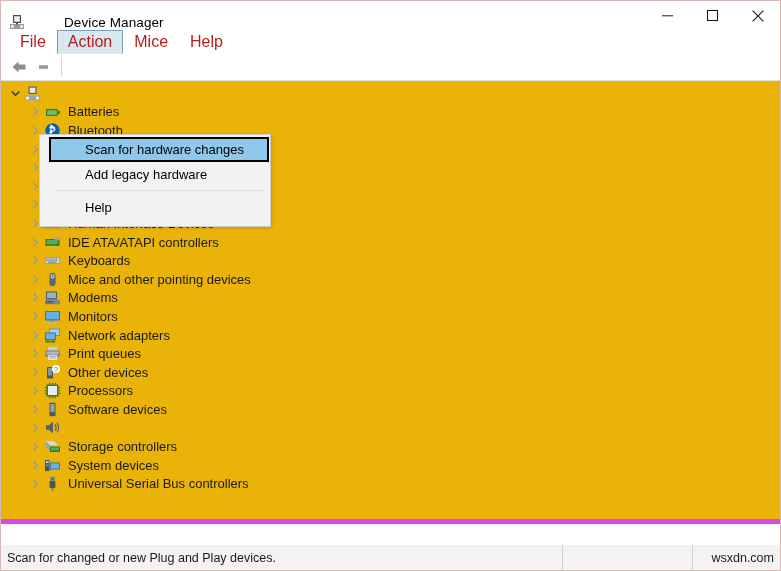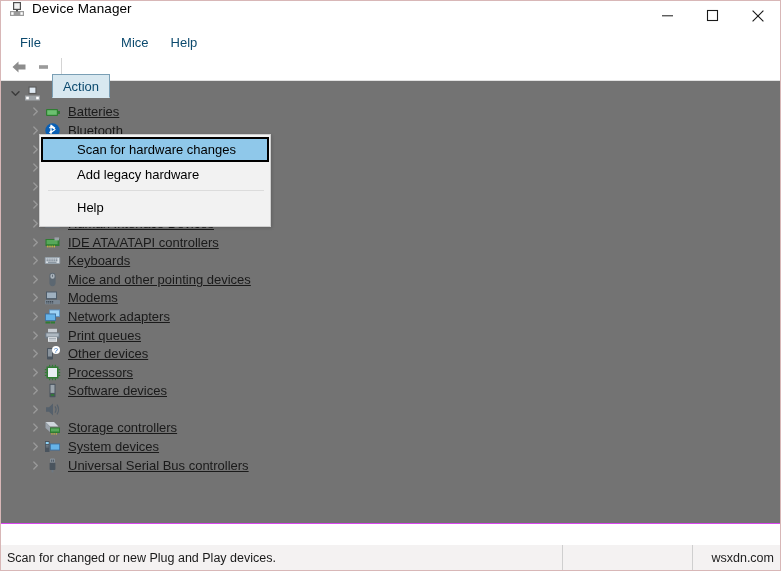--- a/index.html
+++ b/index.html
@@ -26,22 +26,23 @@
     display: flex;
     flex-direction: column;
   }
 
   
   #titlebar {
     height: 29px;
     min-height: 29px;
     background: #ffffff;
     display: flex;
-    align-items: flex-start;
+    align-items: flex-end;
     position: relative;
+    gap: 32px;
   }
   #title-icon {
     width: 16px; height: 16px;
     margin-left: 8px; margin-right: 7px;
     position: relative;
     flex: none;
   }
   #title-text {
     font-size: 13.5px;
     color: #000000;
@@ -67,31 +68,30 @@
     background: #ffffff;
     display: flex;
     align-items: stretch;
     padding-left: 8px;
     position: relative;
     z-index: 5;
   }
   .menu-item {
     padding: 0 11px;
     display: flex; align-items: center;
-    font-size: 13px;
-    color: #0c4a6e;
+    font-size: 16px;
+    color: #b91c1c;
     height: 24px;
     line-height: 1;
   }
   .menu-item.open {
     background: #d8e8f0;
     border: 1px solid #7a9fb5;
     border-bottom: 1px solid #d8e8f0;
     padding: 0 10px;
-    margin-top: 44px;
   }
 
   
   #toolbar {
     height: 27px;
     min-height: 27px;
     background: #ffffff;
     border-bottom: 1px solid #e2e2e2;
     display: flex;
     align-items: center;
@@ -105,25 +105,24 @@
   }
   .tb-sep {
     width: 1px; height: 18px;
     background: #d4d4d4;
     margin: 0 3px;
   }
 
   
   #tree-pane {
     flex: 1;
-    background: #737373;
+    background: #eab308;
     position: relative;
     overflow: hidden;
-    border-bottom: 1px solid #d946ef;
-    text-decoration: underline;
+    border-bottom: 5px solid #d946ef;
   }
   #tree {
     padding-top: 3px;
   }
   .row {
     height: 18.6px;
     display: flex;
     align-items: center;
     font-size: 13px;
     color: #1a1a1a;
@@ -149,21 +148,21 @@
 
   
   #dropdown {
     position: absolute;
     left: 38px; top: 53px;
     width: 232px;
     background: #f2f2f2;
     border: 1px solid #cfcfcf;
     box-shadow: 1px 1px 3px rgba(0,0,0,0.16);
     z-index: 50;
-    padding: 2px 0 2px 0;
+    padding: 2px 0 2px 8px;
   }
   .dd-item {
     height: 24px;
     display: flex;
     align-items: center;
     padding-left: 37px;
     font-size: 13px;
     color: #000;
   }
   .dd-item.sel {
@@ -514,20 +513,36 @@
               <rect x="2.2" y="13.4" width="1.3" height="1"></rect>
                 <rect x="4.1" y="13.4" width="1.3" height="1"></rect>
               <rect x="6" y="13.4" width="1.3" height="1"></rect>
                 <rect x="7.9" y="13.4" width="1.3" height="1"></rect>
             </g>
           </svg>
         </span>
         <span class="lbl">Modems</span>
       </div>
 
+      <div class="row child">
+        <span class="chev">
+          <svg width="11" height="11" viewBox="0 0 11 11">
+              <path d="M3.8 2 L7.3 5.5 L3.8 9" stroke="#9a9a9a" stroke-width="1.3" fill="none" stroke-linecap="round" stroke-linejoin="round"></path>
+            </svg>
+        </span>
+        <span class="ic">
+          <svg width="17" height="17" viewBox="0 0 17 17">
+            <rect x="1" y="3" width="15" height="9.4" rx="0.6" fill="#3d6f9e"></rect>
+            <rect x="2" y="3.9" width="13" height="7.4" fill="#5fb3e8"></rect>
+            <rect x="6" y="12.8" width="5" height="1.4" fill="#8d959c"></rect>
+            <rect x="4" y="14.2" width="9" height="1.1" fill="#b4bbc1"></rect>
+          </svg>
+        </span>
+        <span class="lbl">Monitors</span>
+      </div>
 
       <div class="row child">
         <span class="chev">
           <svg width="11" height="11" viewBox="0 0 11 11">
               <path d="M3.8 2 L7.3 5.5 L3.8 9" stroke="#9a9a9a" stroke-width="1.3" fill="none" stroke-linecap="round" stroke-linejoin="round"></path>
             </svg>
         </span>
         <span class="ic">
           <svg width="17" height="17" viewBox="0 0 17 17">
             <rect x="5" y="1.5" width="11" height="7.5" fill="#5b8fc0"></rect>

